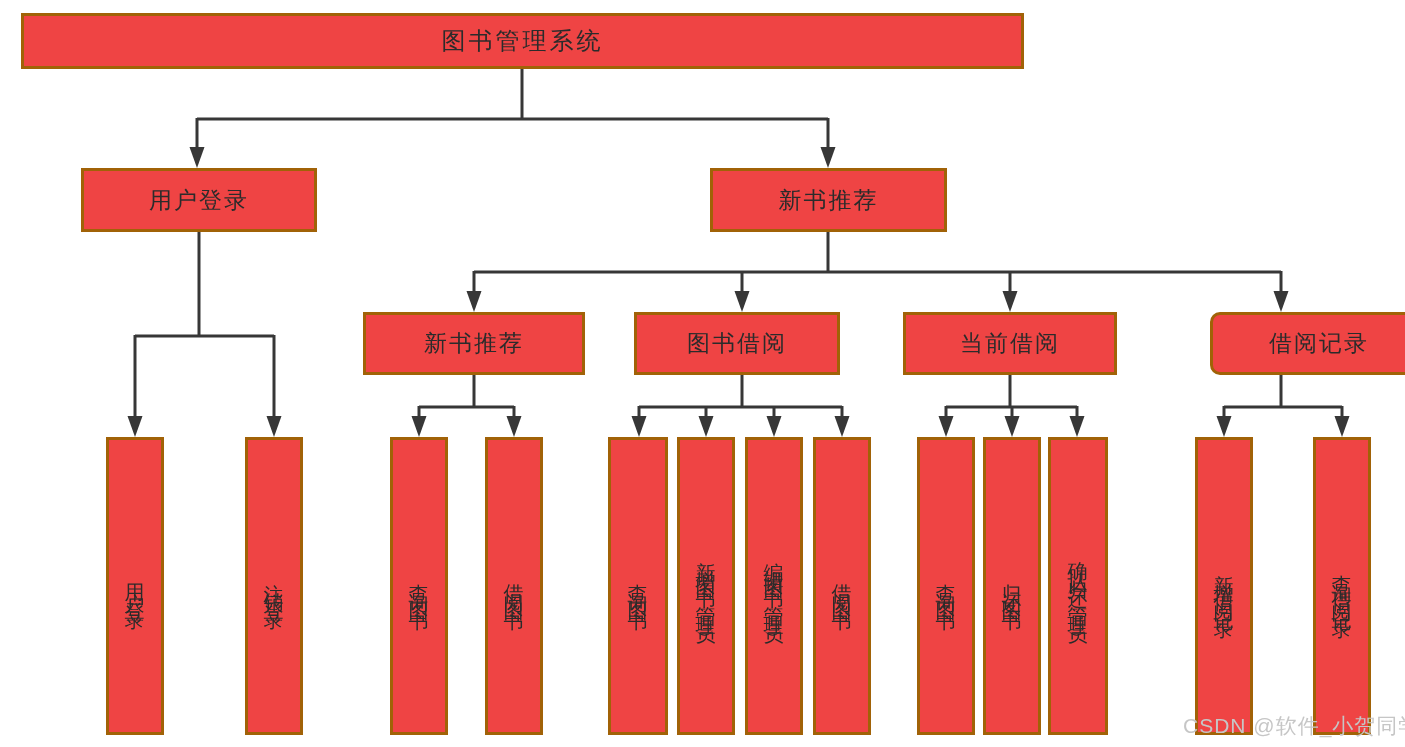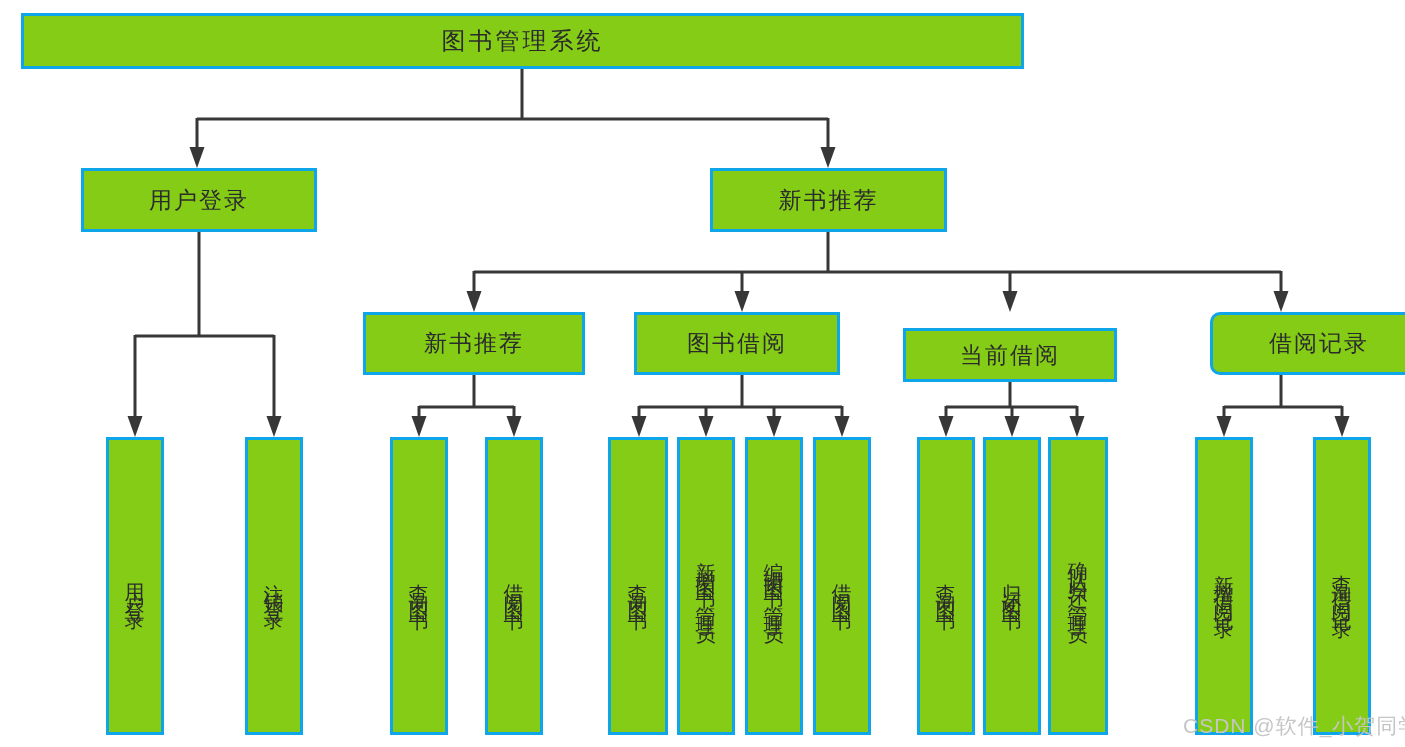--- a/index.html
+++ b/index.html
@@ -17,22 +17,22 @@
   }
   #connectors {
     position: absolute;
     left: 0;
     top: 0;
     z-index: 0;
   }
   .node {
     position: absolute;
     box-sizing: border-box;
-    background: #84cc16;
-    border: 3px solid #0ea5e9;
+    background: #ef4444;
+    border: 3px solid #a16207;
     color: #2b2b2b;
     display: flex;
     align-items: center;
     justify-content: center;
     z-index: 1;
   }
   .hbox {
     font-size: 23px;
     letter-spacing: 2px;
     white-space: nowrap;
@@ -144,21 +144,21 @@
   <div class="node hbox" style="left:710px; top:168px; width:237px; height:64px;">
     <span>新书推荐</span>
   </div>
 
   <div class="node hbox" style="left:363px; top:312px; width:222px; height:63px;align-items:center;">
     <span>新书推荐</span>
   </div>
   <div class="node hbox" style="left:634px; top:312px; width:206px; height:63px;">
     <span>图书借阅</span>
   </div>
-  <div class="node hbox" style="left:903px; top:328px; width:214px; height:54px;">
+  <div class="node hbox" style="left:903px; top:312px; width:214px; height:63px;">
     <span>当前借阅</span>
   </div>
   <div class="node hbox" style="left:1210px; top:312px; width:218px; height:63px;border-radius:10px;">
     <span>借阅记录</span>
   </div>
 
   <div class="node vbox" style="left:106px; top:437px; width:58px; height:298px;">
     <span class="vtext">用户登录</span>
   </div>
   <div class="node vbox" style="left:245px; top:437px; width:58px; height:298px;">

